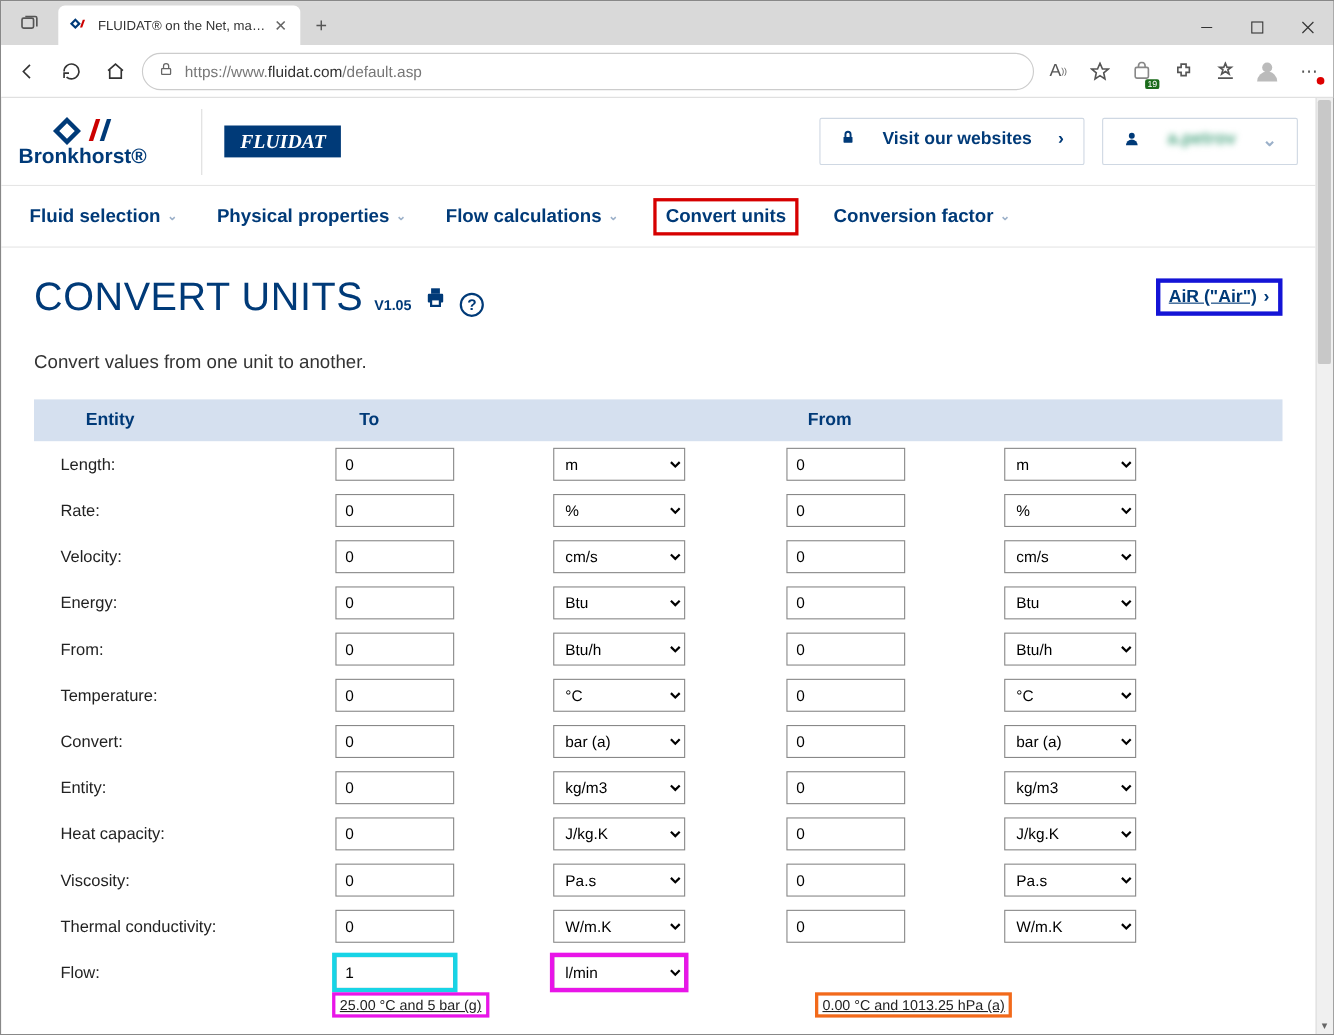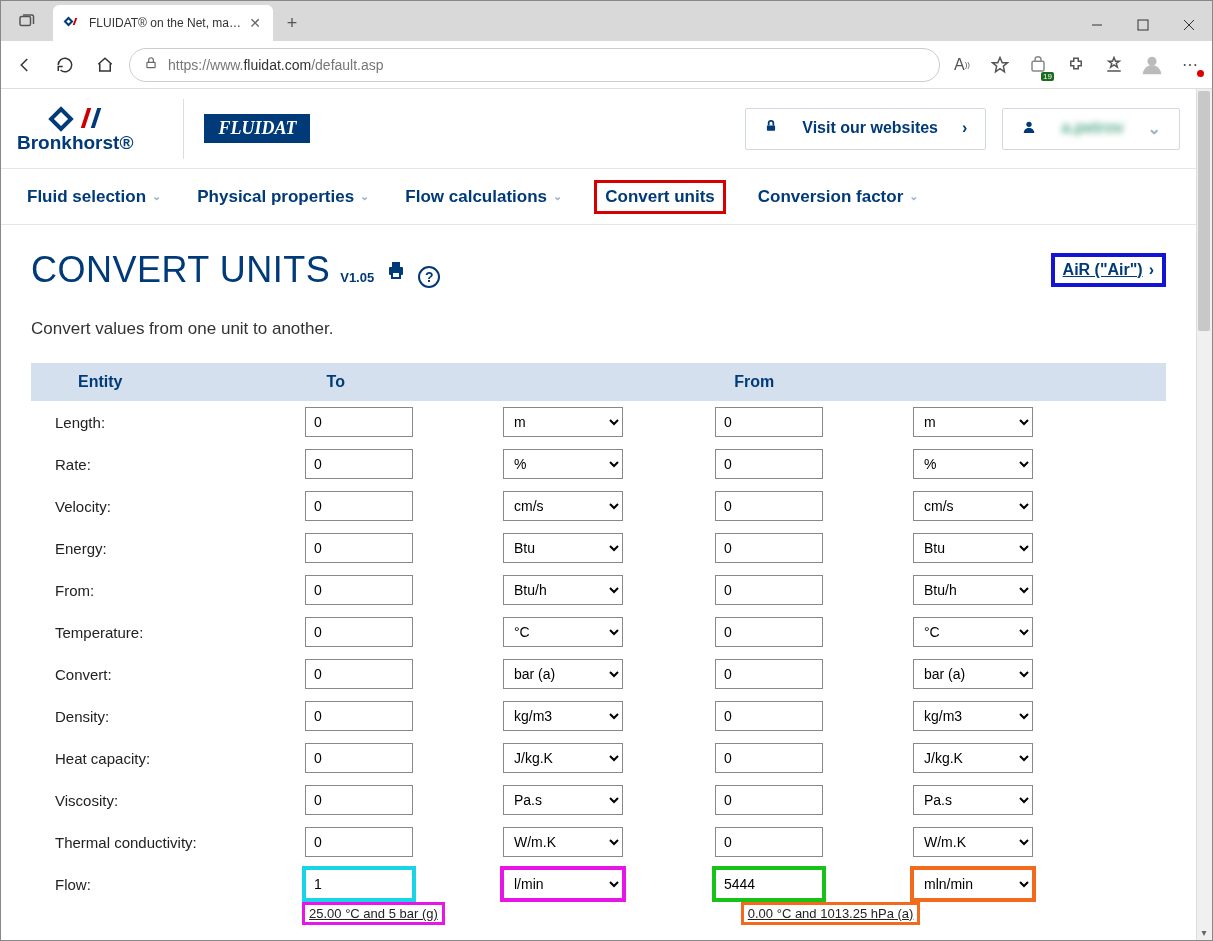--- a/index.html
+++ b/index.html
@@ -361,21 +361,21 @@
                 <div class="cellgroup">
                   <input class="txt-in" value="0" style="">
                   <select class="sel"><option>bar (a)</option></select>
                 </div>
                 <div class="cellgroup">
                   <input class="txt-in" value="0" style="">
                   <select class="sel"><option>bar (a)</option></select>
                 </div>
               </div>
               <div class="row">
-                <div class="label">Density:</div>
+                <div class="label">Entity:</div>
                 <div class="cellgroup">
                   <input class="txt-in" value="0" style="">
                   <select class="sel"><option>kg/m3</option></select>
                 </div>
                 <div class="cellgroup">
                   <input class="txt-in" value="0" style="">
                   <select class="sel"><option>kg/m3</option></select>
                 </div>
               </div>
               <div class="row">
@@ -409,24 +409,20 @@
                 <div class="cellgroup">
                   <input class="txt-in" value="0" style="">
                   <select class="sel"><option>W/m.K</option></select>
                 </div>
               </div>
               <div class="row">
                 <div class="label">Flow:</div>
                 <div class="cellgroup">
                   <input class="txt-in hl-cyan" value="1" style="">
                   <select class="sel hl-mag"><option>l/min</option></select>
-                </div>
-                <div class="cellgroup">
-                  <input class="txt-in hl-green" value="5444" style="">
-                  <select class="sel hl-orange"><option>mln/min</option></select>
                 </div>
               </div>
             </div>
           <div class="cond-row">
             <div class="spacer"></div>
             <span class="cond cond-from">25.00 °C and 5 bar (g)</span>
             <div class="cond-gap"></div>
             <span class="cond cond-to">0.00 °C and 1013.25 hPa (a)</span>
           </div>
         </div>

